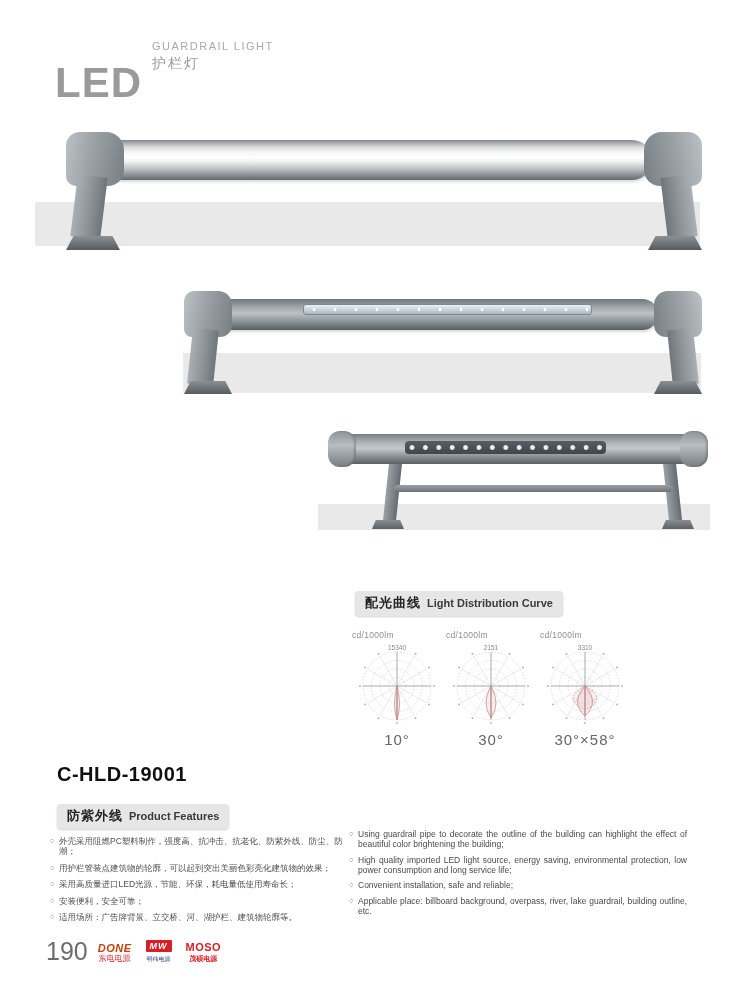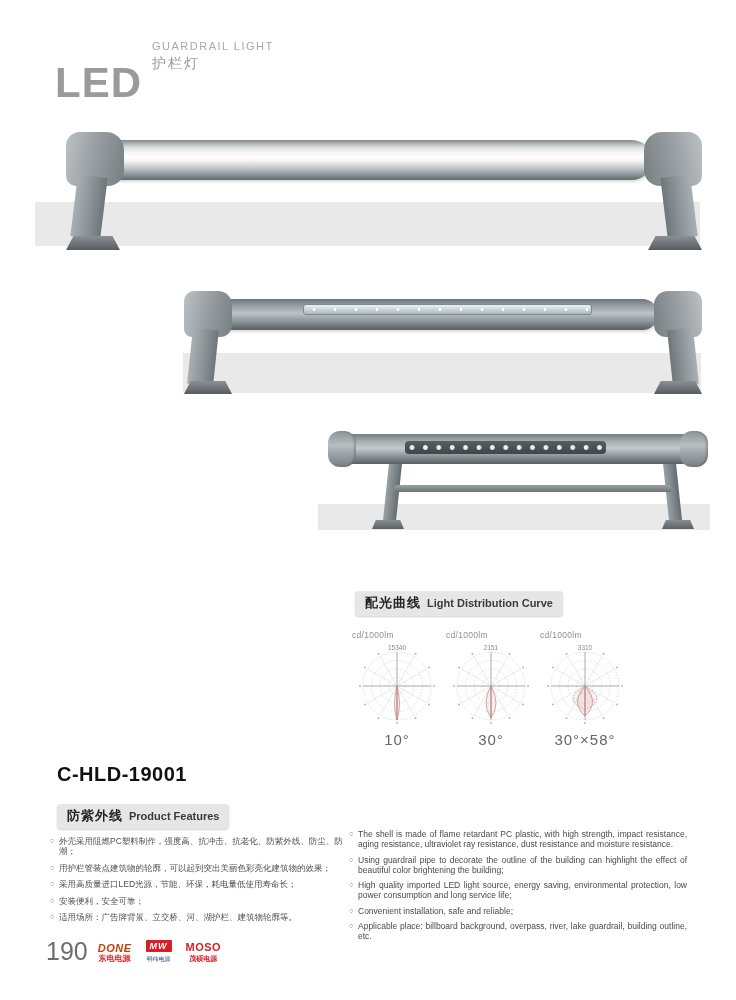--- a/index.html
+++ b/index.html
@@ -89,21 +89,21 @@
   .feat-en{left:349px;width:338px;line-height:10px;text-align:justify;top:829px;color:#4a4a4a;}
   .feat-item{position:relative;padding-left:9px;margin-bottom:5.5px;}
   .feat-cn .feat-item{margin-bottom:6.5px;}
   .feat-item::before{content:"○";position:absolute;left:0;top:0;font-size:7.5px;color:#777;}
 
   
   .footer{position:absolute;left:46px;top:938px;display:flex;align-items:flex-end;}
   .pagenum{font-size:25px;color:#6d6d6d;line-height:26px;}
   .logo{margin-left:10px;display:flex;flex-direction:column;align-items:center;line-height:10px;}
   .logo-done .logo-main{font-size:11px;font-weight:bold;color:#c2410c;letter-spacing:.5px;font-style:italic;}
-  .logo-done .logo-sub{font-size:8px;color:#d61f26;font-weight:bold;margin-top:1px;}
+  .logo-done .logo-sub{font-size:8px;color:#d61f26;font-weight:normal;margin-top:1px;}
   .logo-mw{margin-left:14px;}
   .logo-mw .logo-main{
     font-size:9px;font-weight:bold;font-style:italic;color:#fff;background:#d61f26;
     padding:1px 4px;border-radius:1px;letter-spacing:1px;
   }
   .logo-mw .logo-sub{font-size:6px;color:#27437a;margin-top:2px;}
   .logo-moso{margin-left:14px;}
   .logo-moso .logo-main{font-size:11px;font-weight:bold;color:#d61f26;letter-spacing:.5px;}
   .logo-moso .logo-sub{font-size:7px;color:#d61f26;font-weight:bold;margin-top:2px;}
 </style>
@@ -299,21 +299,20 @@
 
   <div class="feat-col feat-cn">
     <div class="feat-item">外壳采用阻燃PC塑料制作，强度高、抗冲击、抗老化、防紫外线、防尘、防潮；</div>
     <div class="feat-item">用护栏管装点建筑物的轮廓，可以起到突出美丽色彩亮化建筑物的效果；</div>
     <div class="feat-item">采用高质量进口LED光源，节能、环保，耗电量低使用寿命长；</div>
     <div class="feat-item">安装便利，安全可靠；</div>
     <div class="feat-item">适用场所：广告牌背景、立交桥、河、湖护栏、建筑物轮廓等。</div>
   </div>
 
   <div class="feat-col feat-en">
-    <div class="feat-item">The shell is made of flame retardant PC plastic, with high strength, impact resistance, aging resistance, ultraviolet ray resistance, dust resistance and moisture resistance.</div>
     <div class="feat-item">Using guardrail pipe to decorate the outline of the building can highlight the effect of beautiful color brightening the building;</div>
     <div class="feat-item">High quality imported LED light source, energy saving, environmental protection, low power consumption and long service life;</div>
     <div class="feat-item">Convenient installation, safe and reliable;</div>
     <div class="feat-item">Applicable place: billboard background, overpass, river, lake guardrail, building outline, etc.</div>
   </div>
 
   <div class="footer">
     <div class="pagenum">190</div>
     <div class="logo logo-done">
       <div class="logo-main">DONE</div>

